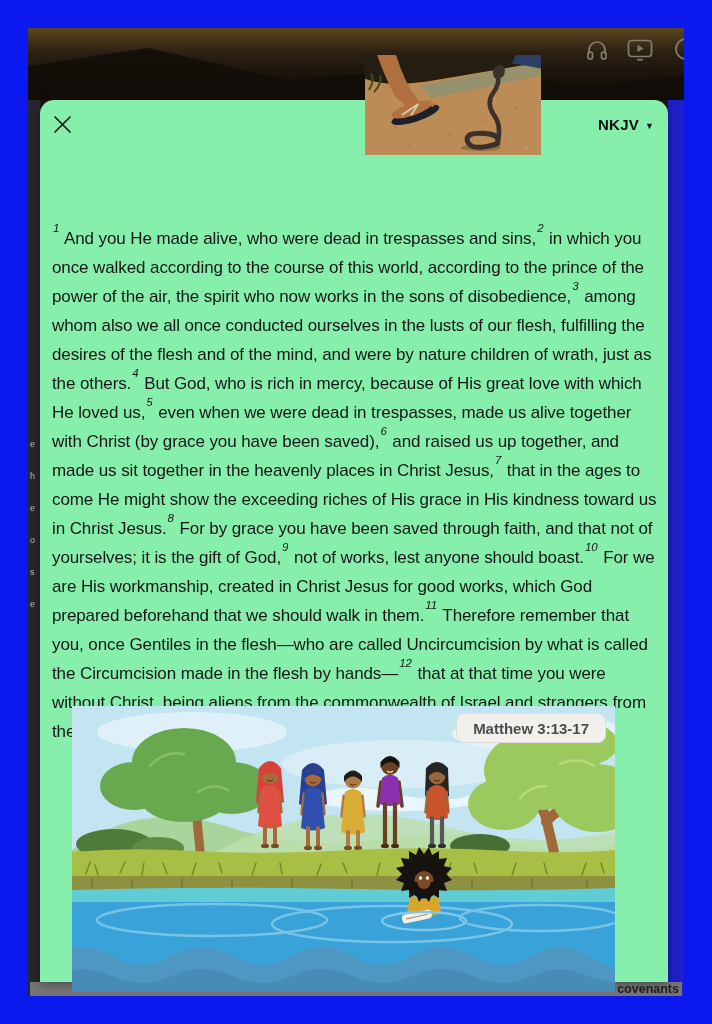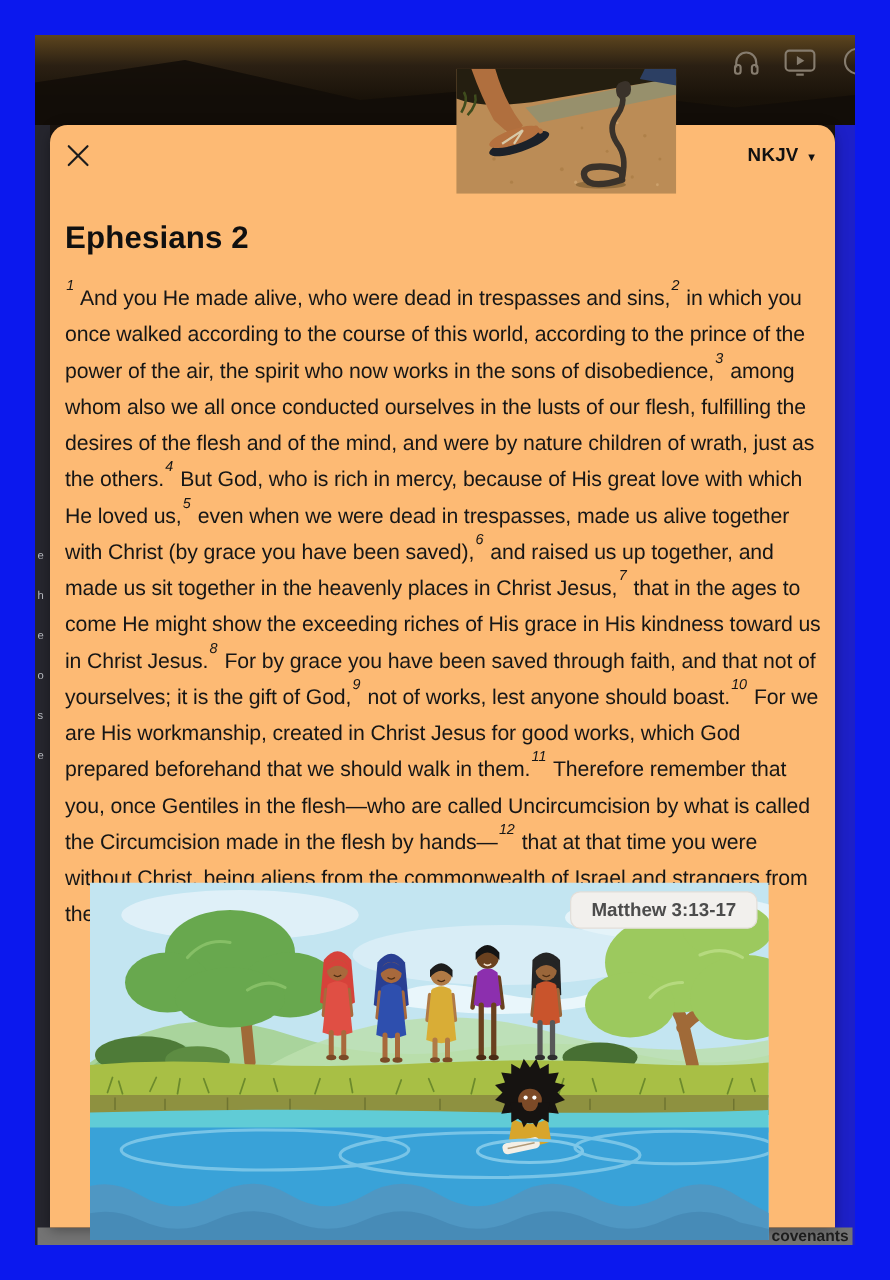--- a/index.html
+++ b/index.html
@@ -16,21 +16,21 @@
   .left-sliver{position:absolute;left:0;top:72px;width:12px;height:896px;background:#26262e;}
   .left-sliver span{position:absolute;left:2px;color:#b9bcc2;font-size:9px;line-height:9px;}
   
   .right-strip{position:absolute;left:640px;top:72px;width:16px;height:896px;background:#1d20c8;}
   
   .bottom-strip{position:absolute;left:2px;top:954px;width:652px;height:14px;background:#747474;
     display:flex;justify-content:flex-end;align-items:center;}
   .bottom-strip span{font-size:12.5px;font-weight:700;color:#1f1f1f;padding-right:3px;
     line-height:14px;}
   
-  .modal{position:absolute;left:12px;top:72px;width:628px;height:882px;background:#fdba74;
+  .modal{position:absolute;left:12px;top:72px;width:628px;height:882px;background:#86efac;
     border-radius:14px 14px 0 0;box-shadow:0 2px 10px rgba(0,0,0,.35);}
   .close-btn{position:absolute;left:10px;top:12px;width:24px;height:24px;cursor:pointer;
     display:flex;align-items:center;justify-content:center;background:none;border:none;padding:0;}
   .translation{position:absolute;right:14px;top:16px;font-size:15px;font-weight:700;
     letter-spacing:.2px;color:#111;cursor:pointer;display:flex;align-items:center;gap:6px;}
   .translation .caret{font-size:9px;position:relative;top:1px;}
   .chapter-title{position:absolute;left:12px;top:76px;margin:0;font-size:25px;font-weight:700;
     color:#101010;letter-spacing:.1px;}
   .verses{position:absolute;left:12px;top:124px;width:608px;margin:0;font-size:17px;
     line-height:29px;color:#161616;letter-spacing:-0.1px;}
@@ -89,21 +89,20 @@
       <button class="close-btn">
         <svg width="19" height="19" viewBox="0 0 19 19" stroke="#1c1c1c" stroke-width="1.7" stroke-linecap="round">
           <line x1="2" y1="2" x2="17" y2="17"></line>
             <line x1="17" y1="2" x2="2" y2="17"></line>
         </svg>
       </button>
       <div class="translation">
         <span>NKJV</span>
         <span class="caret">▼</span>
       </div>
-      <h1 class="chapter-title">Ephesians 2</h1>
       <p class="verses"><sup>1</sup> And you He made alive, who were dead in trespasses and sins,<sup>2</sup> in which you once walked according to the course of this world, according to the prince of the power of the air, the spirit who now works in the sons of disobedience,<sup>3</sup> among whom also we all once conducted ourselves in the lusts of our flesh, fulfilling the desires of the flesh and of the mind, and were by nature children of wrath, just as the others.<sup>4</sup> But God, who is rich in mercy, because of His great love with which He loved us,<sup>5</sup> even when we were dead in trespasses, made us alive together with Christ (by grace you have been saved),<sup>6</sup> and raised us up together, and made us sit together in the heavenly places in Christ Jesus,<sup>7</sup> that in the ages to come He might show the exceeding riches of His grace in His kindness toward us in Christ Jesus.<sup>8</sup> For by grace you have been saved through faith, and that not of yourselves; it is the gift of God,<sup>9</sup> not of works, lest anyone should boast.<sup>10</sup> For we are His workmanship, created in Christ Jesus for good works, which God prepared beforehand that we should walk in them.<sup>11</sup> Therefore remember that you, once Gentiles in the flesh—who are called Uncircumcision by what is called the Circumcision made in the flesh by hands—<sup>12</sup> that at that time you were without Christ, being aliens from the commonwealth of Israel and strangers from the covenants of promise, having no</p>
     </div>
 
     <svg class="snake-photo" viewBox="0 0 175 97" preserveAspectRatio="none">
       <rect width="175" height="97" fill="#bb8c56"></rect>
       <g fill="#a5783f" opacity="0.55">
         <circle cx="30" cy="70" r="1.4"></circle>
           <circle cx="58" cy="60" r="1.2"></circle>
           <circle cx="84" cy="78" r="1.5"></circle>
         <circle cx="120" cy="64" r="1.2"></circle>

